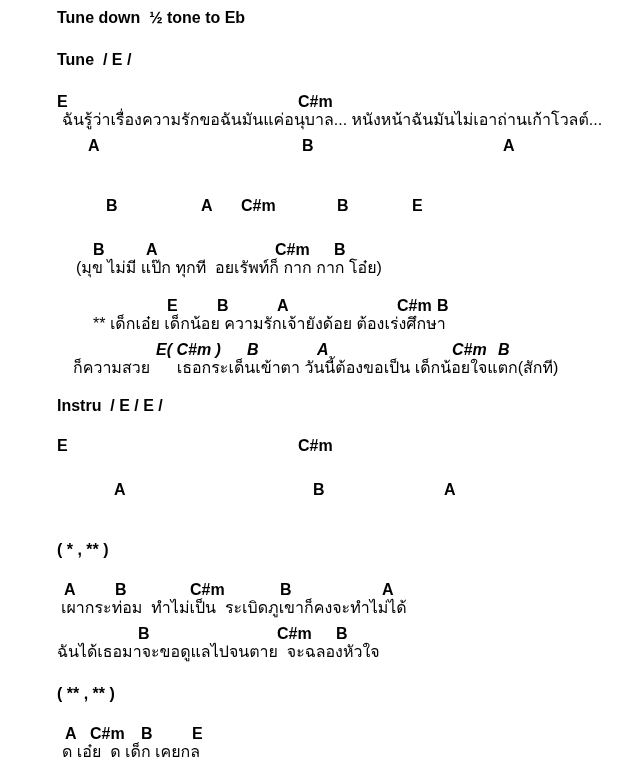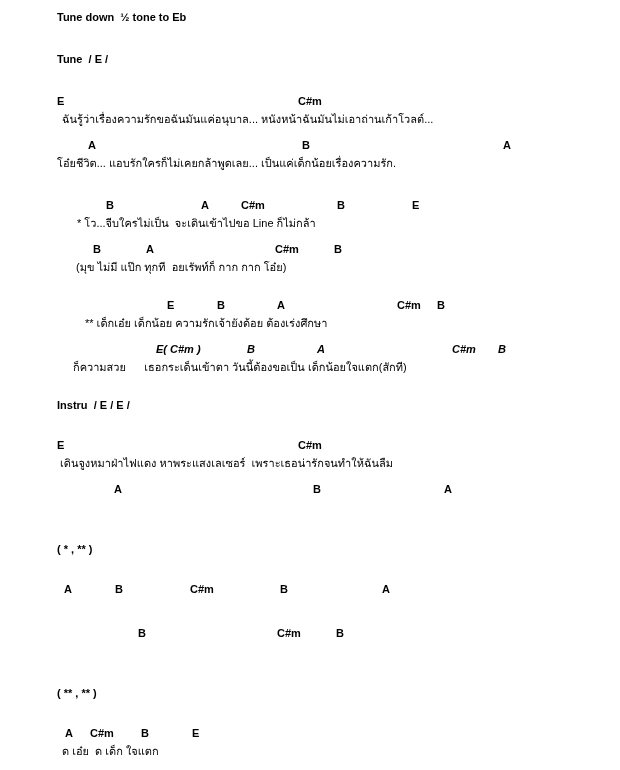--- a/index.html
+++ b/index.html
@@ -12,21 +12,21 @@
     width: 620px;
     height: 770px;
     background: #ffffff;
     color: #000000;
     font-family: "Liberation Sans", "DejaVu Sans", sans-serif;
     overflow: hidden;
   }
   .line {
     position: absolute;
     white-space: pre;
-    font-size: 11px;
+    font-size: 16px;
     line-height: 19px;
   }
   .label {
     font-weight: bold;
     color: #000000;
   }
   .chords {
     left: 0;
     width: 100%;
     height: 19px;
@@ -44,32 +44,31 @@
 </style>
 </head>
 <body>
 
 <div id="sheet">
     <div class="line label" style="top: 8px; left: 57px;">Tune down  ½ tone to Eb</div>
     <div class="line label" style="top: 50px; left: 57px;">Tune  / E /</div>
     <div class="line chords" style="top: 92px;"><span class="chord" style="left: 57px;">E</span><span class="chord" style="left: 298px;">C#m</span></div>
     <div class="line lyric" style="top: 110px; left: 62px;">ฉันรู้ว่าเรื่องความรักขอฉันมันแค่อนุบาล... หนังหน้าฉันมันไม่เอาถ่านเก้าโวลต์...</div>
     <div class="line chords" style="top: 136px;"><span class="chord" style="left: 88px;">A</span><span class="chord" style="left: 302px;">B</span><span class="chord" style="left: 503px;">A</span></div>
-    <div class="line lyric" style="top: 154px; left: 57px;">โอ๋ยชีวิต... แอบรักใครก็ไม่เคยกล้าพูดเลย... เป็นแค่เด็กน้อยเรื่องความรัก.</div>
     <div class="line chords" style="top: 196px;"><span class="chord" style="left: 106px;">B</span><span class="chord" style="left: 201px;">A</span><span class="chord" style="left: 241px;">C#m</span><span class="chord" style="left: 337px;">B</span><span class="chord" style="left: 412px;">E</span></div>
-    <div class="line lyric" style="top: 214px; left: 77px;">* โว...จีบใครไม่เป็น  จะเดินเข้าไปขอ Line ก็ไม่กล้า</div>
     <div class="line chords" style="top: 240px;"><span class="chord" style="left: 93px;">B</span><span class="chord" style="left: 146px;">A</span><span class="chord" style="left: 275px;">C#m</span><span class="chord" style="left: 334px;">B</span></div>
     <div class="line lyric" style="top: 258px; left: 76px;">(มุข ไม่มี แป๊ก ทุกที  อยเรัพท์ก็ กาก กาก โอ๋ย)</div>
     <div class="line chords" style="top: 296px;"><span class="chord" style="left: 167px;">E</span><span class="chord" style="left: 217px;">B</span><span class="chord" style="left: 277px;">A</span><span class="chord" style="left: 397px;">C#m</span><span class="chord" style="left: 437px;">B</span></div>
-    <div class="line lyric" style="top: 314px; left: 85px;">** เด็กเอ๋ย เด็กน้อย ความรักเจ้ายังด้อย ต้องเร่งศึกษา</div>
+    <div class="line lyric" style="top: 314px; left: 93px;">** เด็กเอ๋ย เด็กน้อย ความรักเจ้ายังด้อย ต้องเร่งศึกษา</div>
     <div class="line chords" style="top: 340px; font-style: italic;"><span class="chord" style="left: 156px;">E( C#m )</span><span class="chord" style="left: 247px;">B</span><span class="chord" style="left: 317px;">A</span><span class="chord" style="left: 452px;">C#m</span><span class="chord" style="left: 498px;">B</span></div>
     <div class="line lyric" style="top: 358px; left: 73px; text-align: right;">ก็ความสวย      เธอกระเด็นเข้าตา วันนี้ต้องขอเป็น เด็กน้อยใจแตก(สักที)</div>
     <div class="line label" style="top: 396px; left: 57px;">Instru  / E / E /</div>
     <div class="line chords" style="top: 436px;"><span class="chord" style="left: 57px;">E</span><span class="chord" style="left: 298px;">C#m</span></div>
-    <div class="line lyric" style="top: 454px; left: 60px;">เดินจูงหมาฝ่าไฟแดง หาพระแสงเลเซอร์  เพราะเธอน่ารักจนทำให้ฉันลืม</div>
     <div class="line chords" style="top: 480px;"><span class="chord" style="left: 114px;">A</span><span class="chord" style="left: 313px;">B</span><span class="chord" style="left: 444px;">A</span></div>
     <div class="line label" style="top: 540px; left: 57px;">( * , ** )</div>
     <div class="line chords" style="top: 580px;"><span class="chord" style="left: 64px;">A</span><span class="chord" style="left: 115px;">B</span><span class="chord" style="left: 190px;">C#m</span><span class="chord" style="left: 280px;">B</span><span class="chord" style="left: 382px;">A</span></div>
+    <div class="line lyric" style="top: 598px; left: 61px;">เผากระท่อม  ทำไม่เป็น  ระเบิดภูเขาก็คงจะทำไม่ได้</div>
     <div class="line chords" style="top: 624px;"><span class="chord" style="left: 138px;">B</span><span class="chord" style="left: 277px;">C#m</span><span class="chord" style="left: 336px;">B</span></div>
+    <div class="line lyric" style="top: 642px; left: 57px;">ฉันได้เธอมาจะขอดูแลไปจนตาย  จะฉลองหัวใจ</div>
     <div class="line label" style="top: 684px; left: 57px;">( ** , ** )</div>
     <div class="line chords" style="top: 724px;"><span class="chord" style="left: 65px;">A</span><span class="chord" style="left: 90px;">C#m</span><span class="chord" style="left: 141px;">B</span><span class="chord" style="left: 192px;">E</span></div>
-    <div class="line lyric" style="top: 742px; left: 62px;">ด เอ๋ย  ด เด็ก ใจแตก</div>
+    <div class="line lyric" style="top: 742px; left: 62px;">ด เอ๋ย  ด เด็ก เคยกล</div>
   </div>
 
 </body></html>

